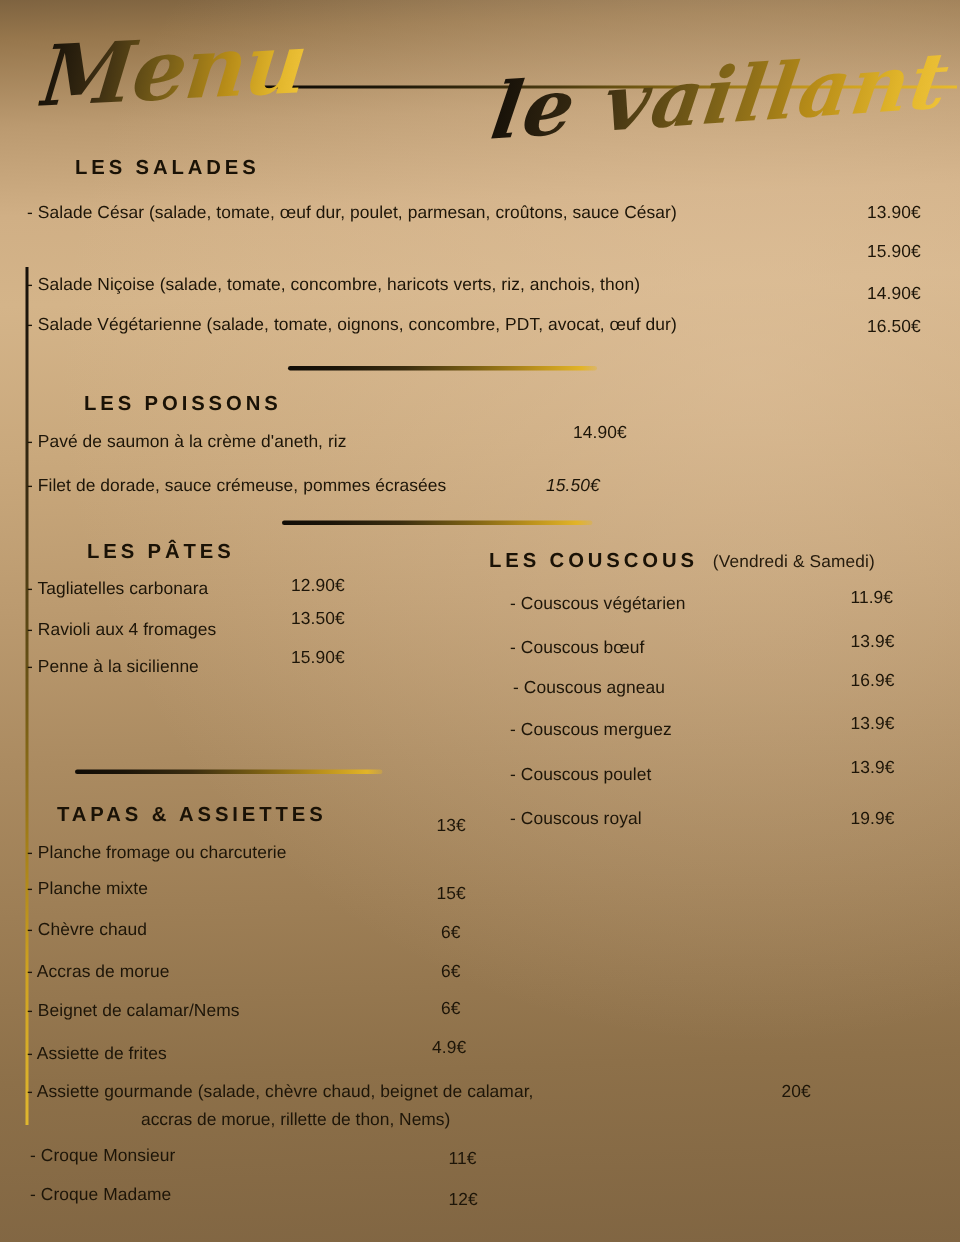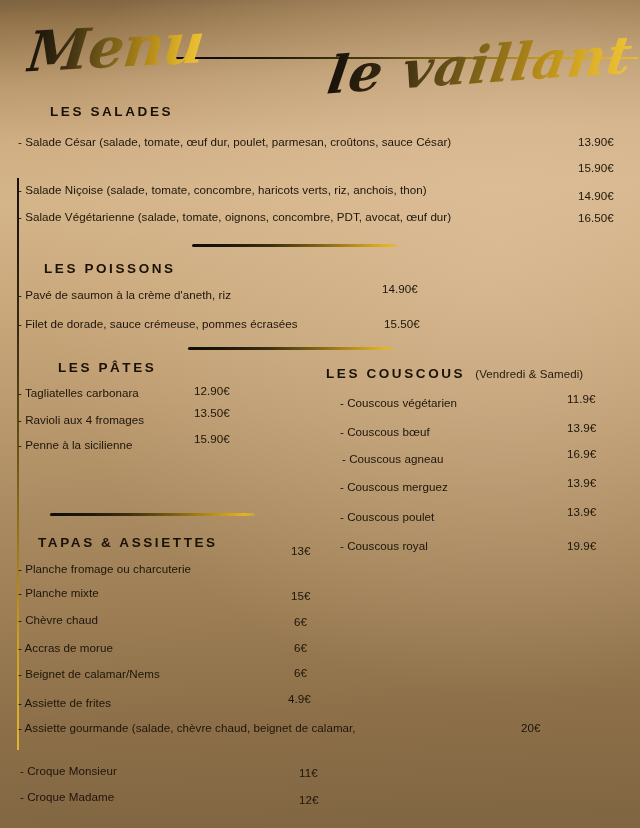--- a/index.html
+++ b/index.html
@@ -155,27 +155,27 @@
   <div class="price" style="left:578px; top:161px;">15.90€</div>
 
   <div class="item" style="left:18px; top:183px;">- Salade Niçoise (salade, tomate, concombre, haricots verts, riz, anchois, thon)</div>
   <div class="price" style="left:578px; top:189px;">14.90€</div>
 
   <div class="item" style="left:18px; top:210px;">- Salade Végétarienne (salade, tomate, oignons, concombre, PDT, avocat, œuf dur)</div>
   <div class="price" style="left:578px; top:211px;">16.50€</div>
 
   <div class="divider" style="left:192px; top:244px; width:206px;"></div>
 
-  <div class="section-heading" style="left:44px; top:261px;">LES POISSONS</div>
+  <div class="section-heading" style="left:56px; top:261px;">LES POISSONS</div>
 
   <div class="item" style="left:18px; top:288px;">- Pavé de saumon à la crème d'aneth, riz</div>
   <div class="price" style="left:382px; top:282px;">14.90€</div>
 
   <div class="item" style="left:18px; top:317px;">- Filet de dorade, sauce crémeuse, pommes écrasées</div>
-  <div class="price" style="left:384px; top:317px;">15.50€</div>
+  <div class="price" style="left:364px; top:317px;font-style:italic;">15.50€</div>
 
   <div class="divider" style="left:188px; top:347px; width:207px;"></div>
 
   <div class="section-heading" style="left:58px; top:360px;">LES PÂTES</div>
 
   <div class="item" style="left:18px; top:386px;">- Tagliatelles carbonara</div>
   <div class="price" style="left:194px; top:384px;">12.90€</div>
 
   <div class="item" style="left:18px; top:413px;">- Ravioli aux 4 fromages</div>
   <div class="price" style="left:194px; top:406px;">13.50€</div>
@@ -219,20 +219,21 @@
   <div class="item" style="left:18px; top:641px;">- Accras de morue</div>
   <div class="price" style="left:294px; top:641px;">6€</div>
 
   <div class="item" style="left:18px; top:667px;">- Beignet de calamar/Nems</div>
   <div class="price" style="left:294px; top:666px;">6€</div>
 
   <div class="item" style="left:18px; top:696px;">- Assiette de frites</div>
   <div class="price" style="left:288px; top:692px;">4.9€</div>
 
   <div class="item" style="left:18px; top:721px;">- Assiette gourmande (salade, chèvre chaud, beignet de calamar,</div>
+  <div class="item-sub" style="left:94px; top:740px;">accras de morue, rillette de thon, Nems)</div>
   <div class="price" style="left:521px; top:721px;">20€</div>
 
   <div class="item" style="left:20px; top:764px;">- Croque Monsieur</div>
   <div class="price" style="left:299px; top:766px;">11€</div>
 
   <div class="item" style="left:20px; top:790px;">- Croque Madame</div>
   <div class="price" style="left:299px; top:793px;">12€</div>
 
 </div>
 

